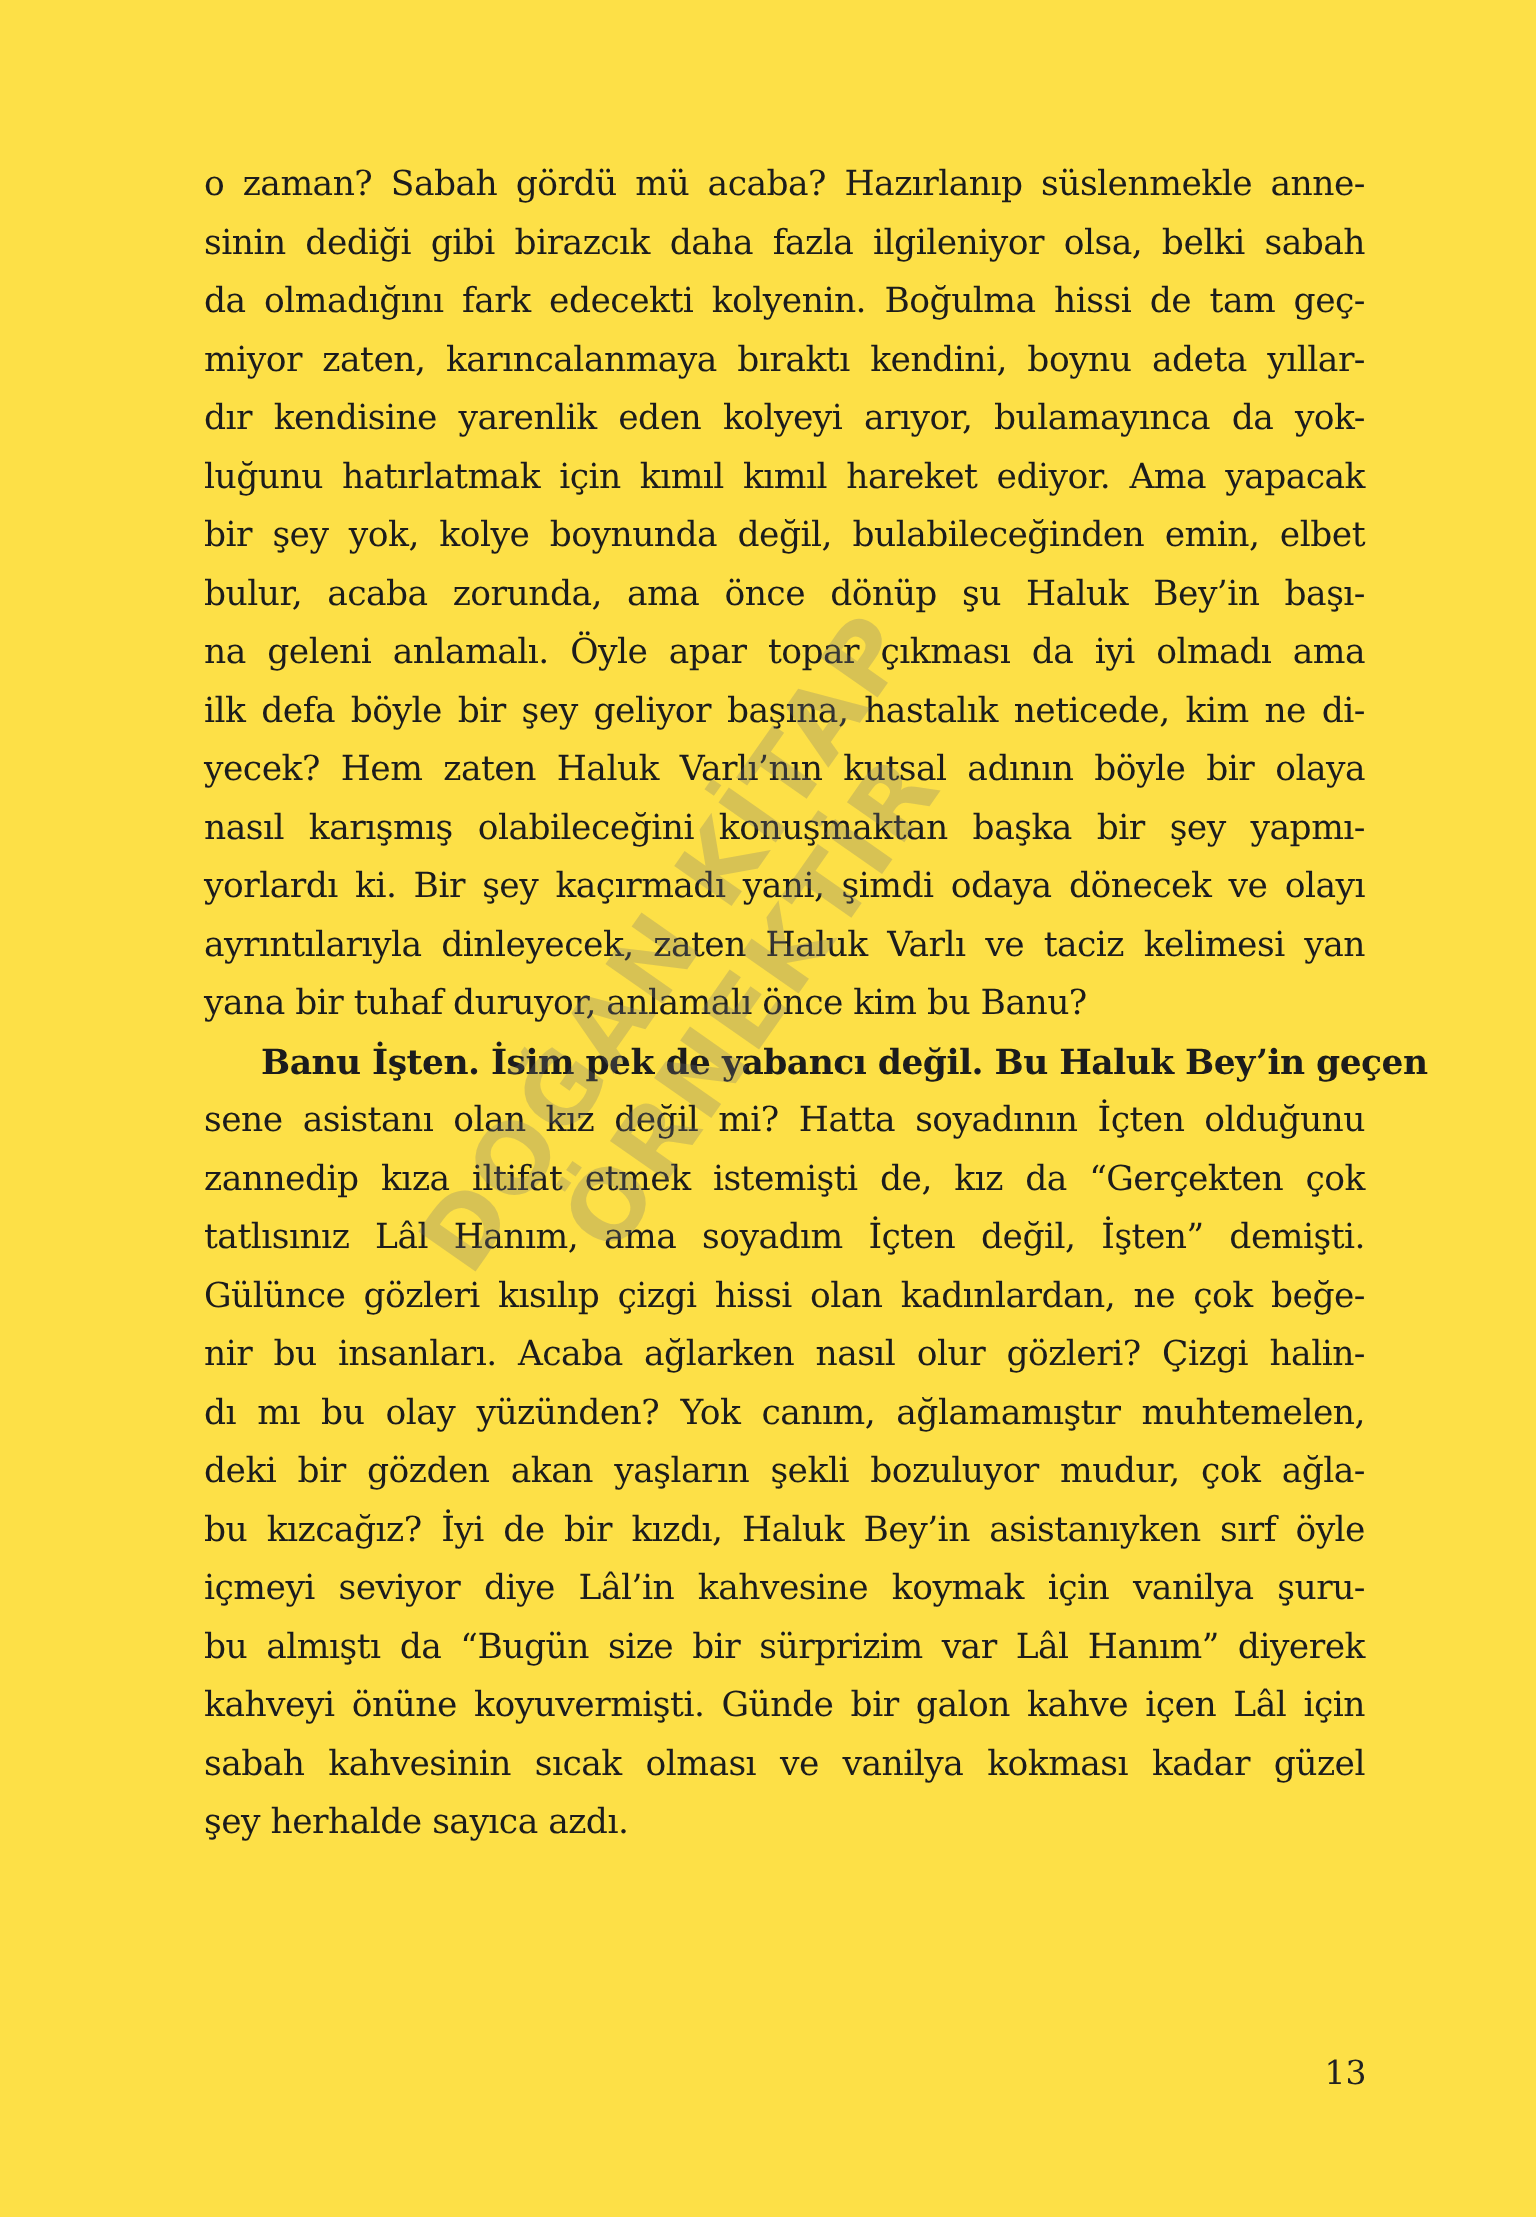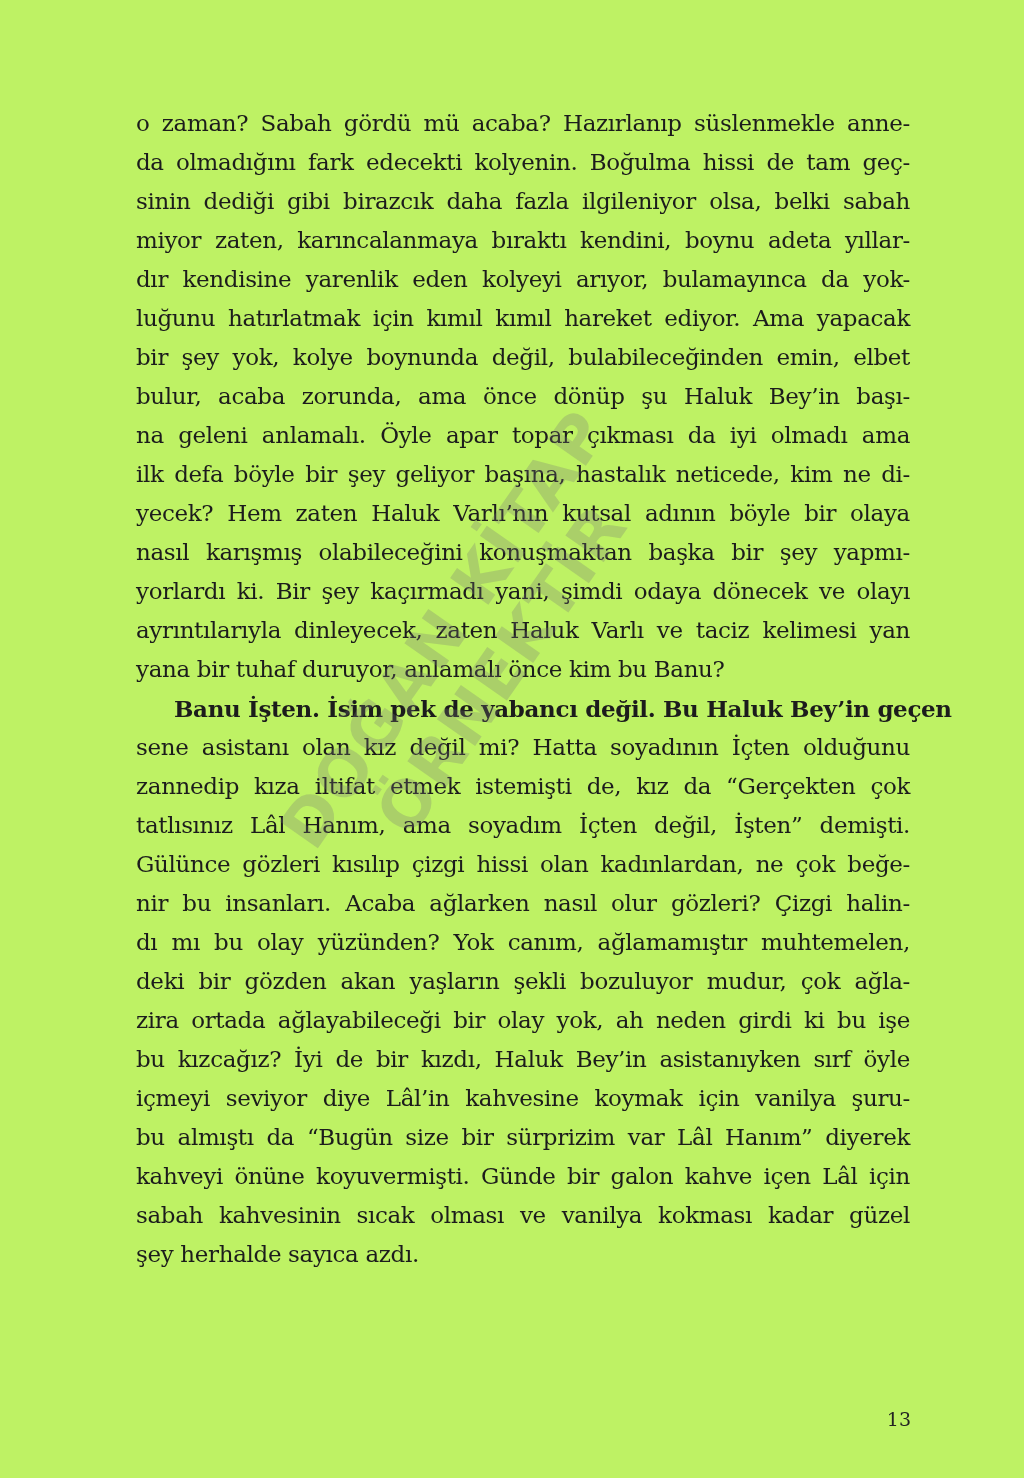--- a/index.html
+++ b/index.html
@@ -13,21 +13,21 @@
       position: relative;
       overflow: hidden;
       font-family: "DejaVu Serif", "Liberation Serif", serif;
       color: #1c1c1c;
     }
     .page {
       position: absolute;
       left: 0; top: 0;
       width: 1024px;
       height: 1478px;
-      background: #bef264;
+      background: #fde047;
     }
     .text-block {
       position: absolute;
       left: 136px;
       top: 104px;
       width: 774px;
     }
     .line {
       display: block;
       height: 39px;
@@ -42,24 +42,23 @@
       padding-left: 38px;
       font-weight: bold;
     }
     .line.last {
       text-align-last: left;
     }
     .page-number {
       position: absolute;
       right: 113px;
       top: 1370px;
-      font-size: 19px;
+      font-size: 22px;
       line-height: 26px;
       color: #222;
-      margin-top: 36px;
     }
     .watermark {
       position: absolute;
       left: 250px;
       top: 560px;
       width: 520px;
       height: 230px;
       transform: rotate(-55deg);
       transform-origin: 50% 50%;
       font-family: "DejaVu Sans", "Liberation Sans", sans-serif;
@@ -84,22 +83,22 @@
   </style>
 </head>
 <body>
 
 <div class="page">
 
   <div class="text-block">
 
     <div>
       <span class="line">o zaman? Sabah gördü mü acaba? Hazırlanıp süslenmekle anne-</span>
+      <span class="line">sinin dediği gibi birazcık daha fazla ilgileniyor olsa, belki sabah</span>
       <span class="line">da olmadığını fark edecekti kolyenin. Boğulma hissi de tam geç-</span>
-      <span class="line">sinin dediği gibi birazcık daha fazla ilgileniyor olsa, belki sabah</span>
       <span class="line">miyor zaten, karıncalanmaya bıraktı kendini, boynu adeta yıllar-</span>
       <span class="line">dır kendisine yarenlik eden kolyeyi arıyor, bulamayınca da yok-</span>
       <span class="line">luğunu hatırlatmak için kımıl kımıl hareket ediyor. Ama yapacak</span>
       <span class="line">bir şey yok, kolye boynunda değil, bulabileceğinden emin, elbet</span>
       <span class="line">bulur, acaba zorunda, ama önce dönüp şu Haluk Bey’in başı-</span>
       <span class="line">na geleni anlamalı. Öyle apar topar çıkması da iyi olmadı ama</span>
       <span class="line">ilk defa böyle bir şey geliyor başına, hastalık neticede, kim ne di-</span>
       <span class="line">yecek? Hem zaten Haluk Varlı’nın kutsal adının böyle bir olaya</span>
       <span class="line">nasıl karışmış olabileceğini konuşmaktan başka bir şey yapmı-</span>
       <span class="line">yorlardı ki. Bir şey kaçırmadı yani, şimdi odaya dönecek ve olayı</span>
@@ -109,21 +108,20 @@
 
     <div>
       <span class="line indent">Banu İşten. İsim pek de yabancı değil. Bu Haluk Bey’in geçen</span>
       <span class="line">sene asistanı olan kız değil mi? Hatta soyadının İçten olduğunu</span>
       <span class="line">zannedip kıza iltifat etmek istemişti de, kız da “Gerçekten çok</span>
       <span class="line">tatlısınız Lâl Hanım, ama soyadım İçten değil, İşten” demişti.</span>
       <span class="line">Gülünce gözleri kısılıp çizgi hissi olan kadınlardan, ne çok beğe-</span>
       <span class="line">nir bu insanları. Acaba ağlarken nasıl olur gözleri? Çizgi halin-</span>
       <span class="line">dı mı bu olay yüzünden? Yok canım, ağlamamıştır muhtemelen,</span>
       <span class="line">deki bir gözden akan yaşların şekli bozuluyor mudur, çok ağla-</span>
-      <span class="line">zira ortada ağlayabileceği bir olay yok, ah neden girdi ki bu işe</span>
       <span class="line">bu kızcağız? İyi de bir kızdı, Haluk Bey’in asistanıyken sırf öyle</span>
       <span class="line">içmeyi seviyor diye Lâl’in kahvesine koymak için vanilya şuru-</span>
       <span class="line">bu almıştı da “Bugün size bir sürprizim var Lâl Hanım” diyerek</span>
       <span class="line">kahveyi önüne koyuvermişti. Günde bir galon kahve içen Lâl için</span>
       <span class="line">sabah kahvesinin sıcak olması ve vanilya kokması kadar güzel</span>
       <span class="line last">şey herhalde sayıca azdı.</span>
     </div>
 
 
   </div>

